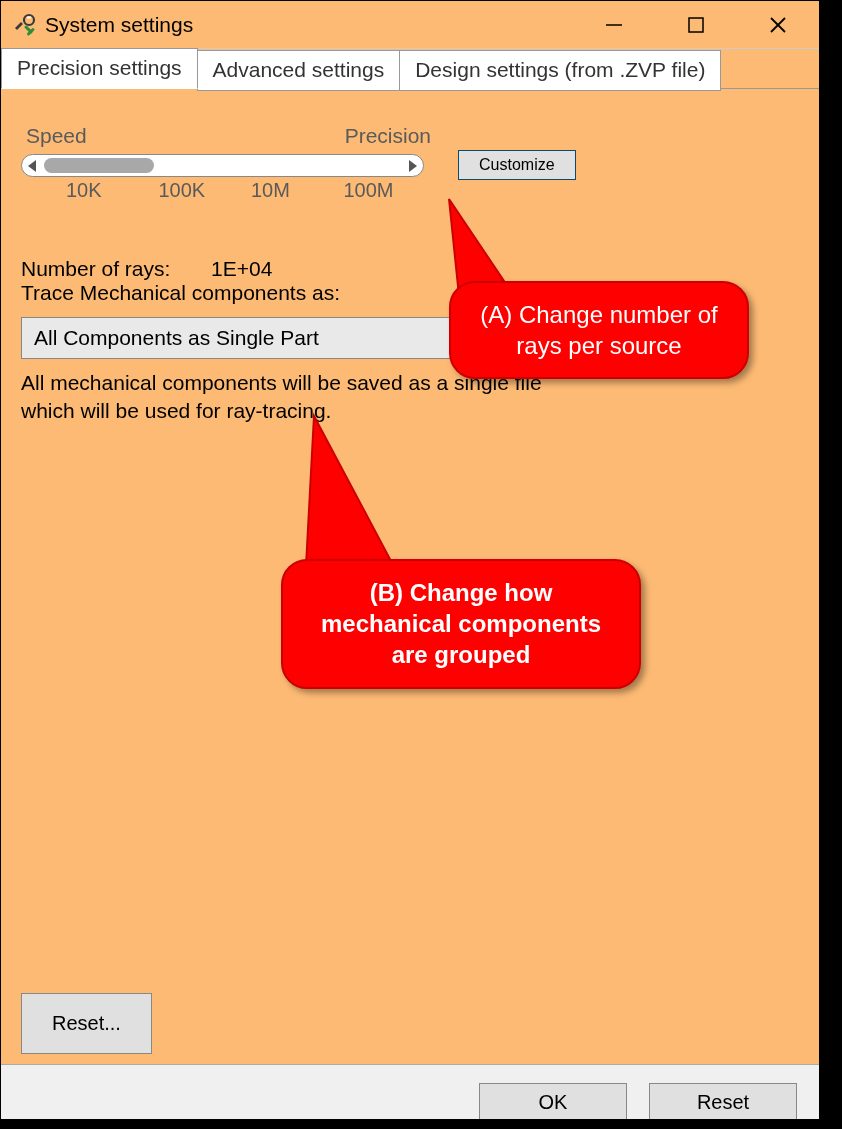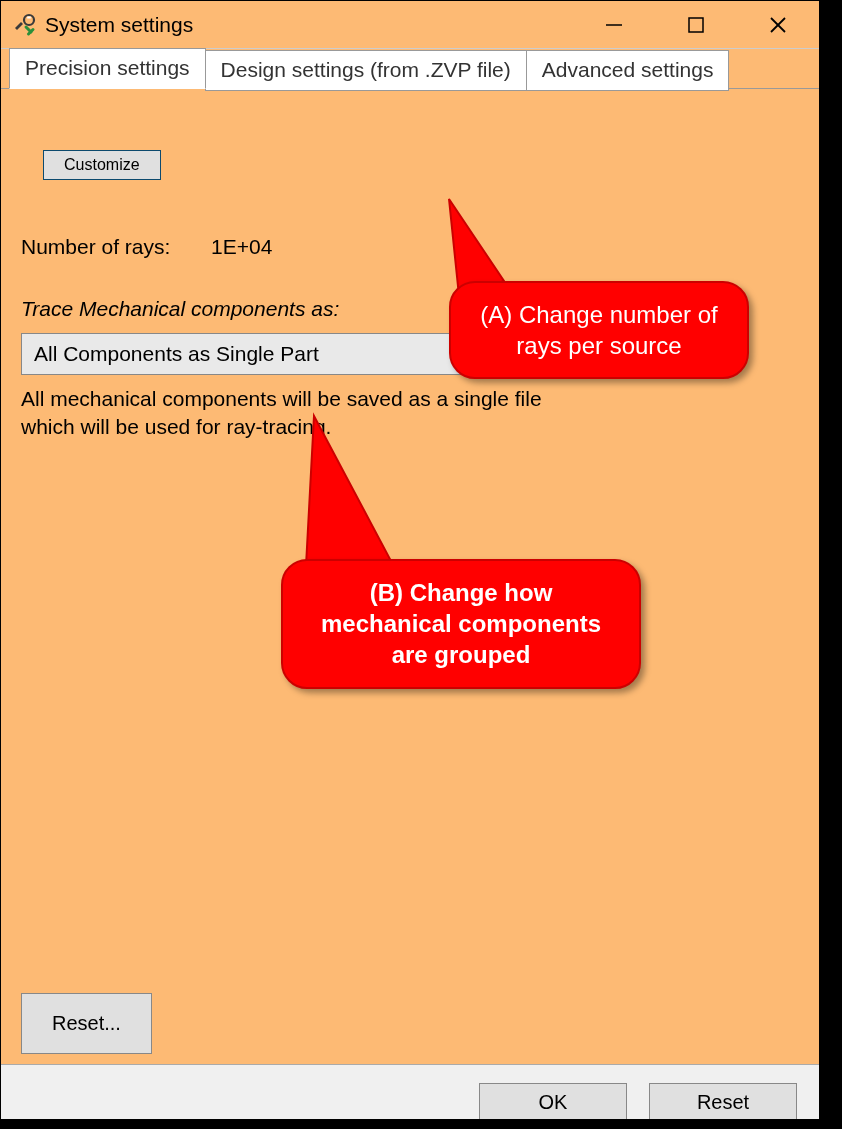--- a/index.html
+++ b/index.html
@@ -64,21 +64,21 @@
     display: flex;
     align-items: center;
     justify-content: center;
   }
   .win-btn svg { display: block; }
 
   
   .tab-row {
     display: flex;
     margin-top: -1px;
-    padding-left: 8px;
+    padding-left: 0;
     align-items: flex-end;
   }
   .tab {
     padding: 7px 15px 8px 15px;
     border: 1px solid #999;
     background: #fff;
     font-size: 21px;
     color: #333;
     margin-right: 0;
     position: relative;
@@ -165,23 +165,21 @@
     color: #000;
     font-family: inherit;
   }
   .num-rays-row {
     margin-top: 55px;
     display: flex;
     font-size: 21px;
   }
   .num-rays-row .label { width: 190px; }
   .trace-label {
-    margin-top: 38px;
-    font-size: 21px;
-    font-style: italic;
+    font-size: 21px;
   }
   .dropdown {
     margin-top: 12px;
     width: 555px;
     height: 42px;
     border: 1px solid #888;
     background: #e9e9e9;
     display: flex;
     align-items: center;
     padding: 0 12px;
@@ -283,27 +281,44 @@
         <svg width="18" height="18">
             <line x1="2" y1="2" x2="16" y2="16" stroke="#000" stroke-width="1.8"></line>
             <line x1="16" y1="2" x2="2" y2="16" stroke="#000" stroke-width="1.8"></line>
           </svg>
       </div>
     </div>
   </div>
 
   <div class="tab-row">
     <div class="tab active">Precision settings</div>
+    <div class="tab">Advanced settings</div>
     <div class="tab">Design settings (from .ZVP file)</div>
-    <div class="tab">Advanced settings</div>
   </div>
   <div class="tab-content-border"></div>
 
   <div class="content">
     <div class="slider-row">
+      <div class="slider-block">
+        <div class="slider-labels">
+          <span>Speed</span>
+          <span>Precision</span>
+        </div>
+        <div class="slider">
+          <div class="arrow-l"></div>
+          <div class="thumb"></div>
+          <div class="arrow-r"></div>
+        </div>
+        <div class="ticks">
+          <span>10K</span>
+          <span>100K</span>
+          <span>10M</span>
+          <span>100M</span>
+        </div>
+      </div>
       <button class="customize-btn">Customize</button>
     </div>
 
     <div class="num-rays-row">
       <span class="label">Number of rays:</span>
       <span>1E+04</span>
     </div>
 
     <div class="trace-label">Trace Mechanical components as:</div>
     <div class="dropdown">

